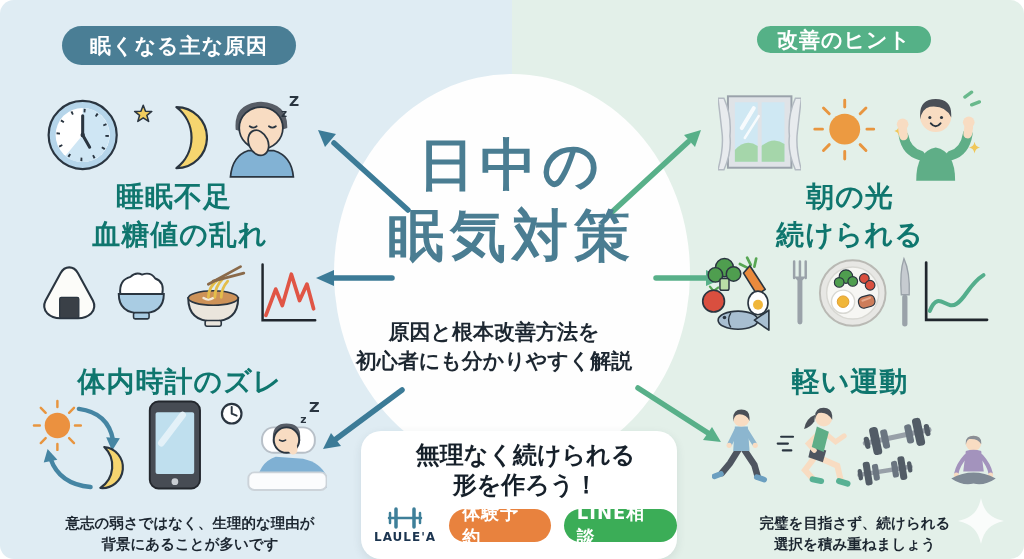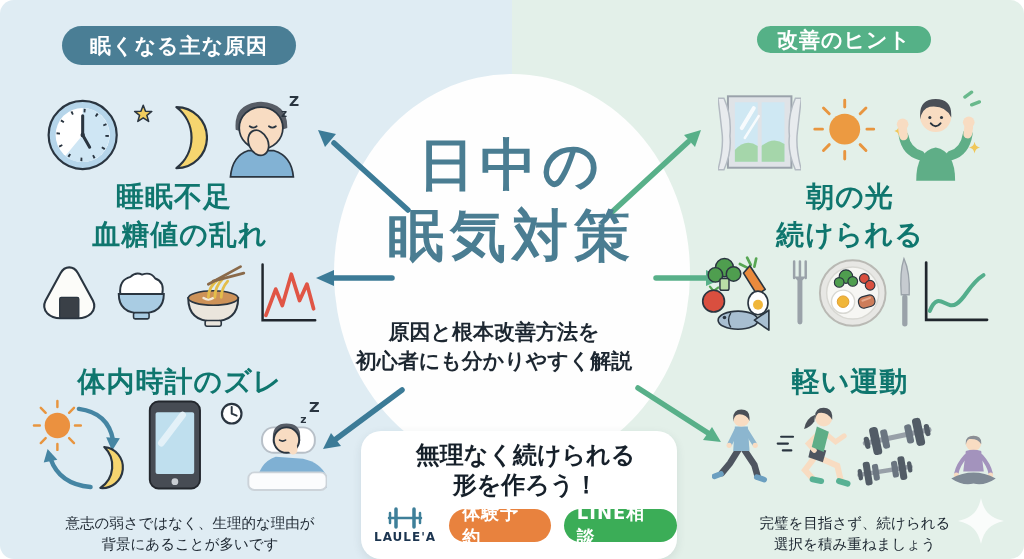--- a/index.html
+++ b/index.html
@@ -9,21 +9,21 @@
   .bg-left{left:0;background:#dfecf3;}
   .bg-right{left:512px;background:#e3f0e9;}
   .ellipse{position:absolute;left:334px;top:74px;width:356px;height:398px;border-radius:50%;background:#fefefe;}
   .overlay{position:absolute;left:0;top:0;pointer-events:none;}
   .badge{position:absolute;display:flex;align-items:center;justify-content:center;
          color:#fff;font-weight:bold;font-size:21px;border-radius:20px;letter-spacing:1px;}
   .badge-left{left:62px;top:26px;width:234px;height:39px;background:#4a7e95;}
   .badge-right{left:757px;top:26px;width:174px;height:27px;background:#55b187;}
   .label{position:absolute;text-align:center;font-weight:bold;color:#0f766e;font-size:28px;letter-spacing:1px;}
   .icon-row{position:absolute;display:flex;align-items:center;justify-content:center;}
-  .note{position:absolute;text-align:center;font-weight:normal;font-size:14.5px;color:#1c2630;line-height:21px;}
+  .note{position:absolute;text-align:center;font-weight:bold;font-size:14.5px;color:#1c2630;line-height:21px;}
   .title{position:absolute;left:337px;width:350px;text-align:center;font-weight:800;
          color:#4a7d92;font-size:56px;letter-spacing:6px;line-height:1.1;}
   .subtitle{position:absolute;left:304px;width:380px;text-align:center;font-weight:bold;
             font-size:21px;color:#1d2731;}
   .card{position:absolute;left:361px;top:431px;width:303px;height:128px;background:#fff;
         border-radius:20px;box-shadow:0 3px 10px rgba(40,60,70,.10);padding-left:13px;}
   .card-heading{text-align:center;font-weight:800;font-size:24px;color:#16202a;line-height:30px;margin-top:9px;}
   .card-row{display:flex;align-items:center;justify-content:center;gap:13px;margin-top:7px;}
   .brand{display:flex;flex-direction:column;align-items:center;line-height:1;}
   .brand-text{font-size:12px;font-weight:800;color:#1c3550;letter-spacing:1px;margin-top:2px;}

